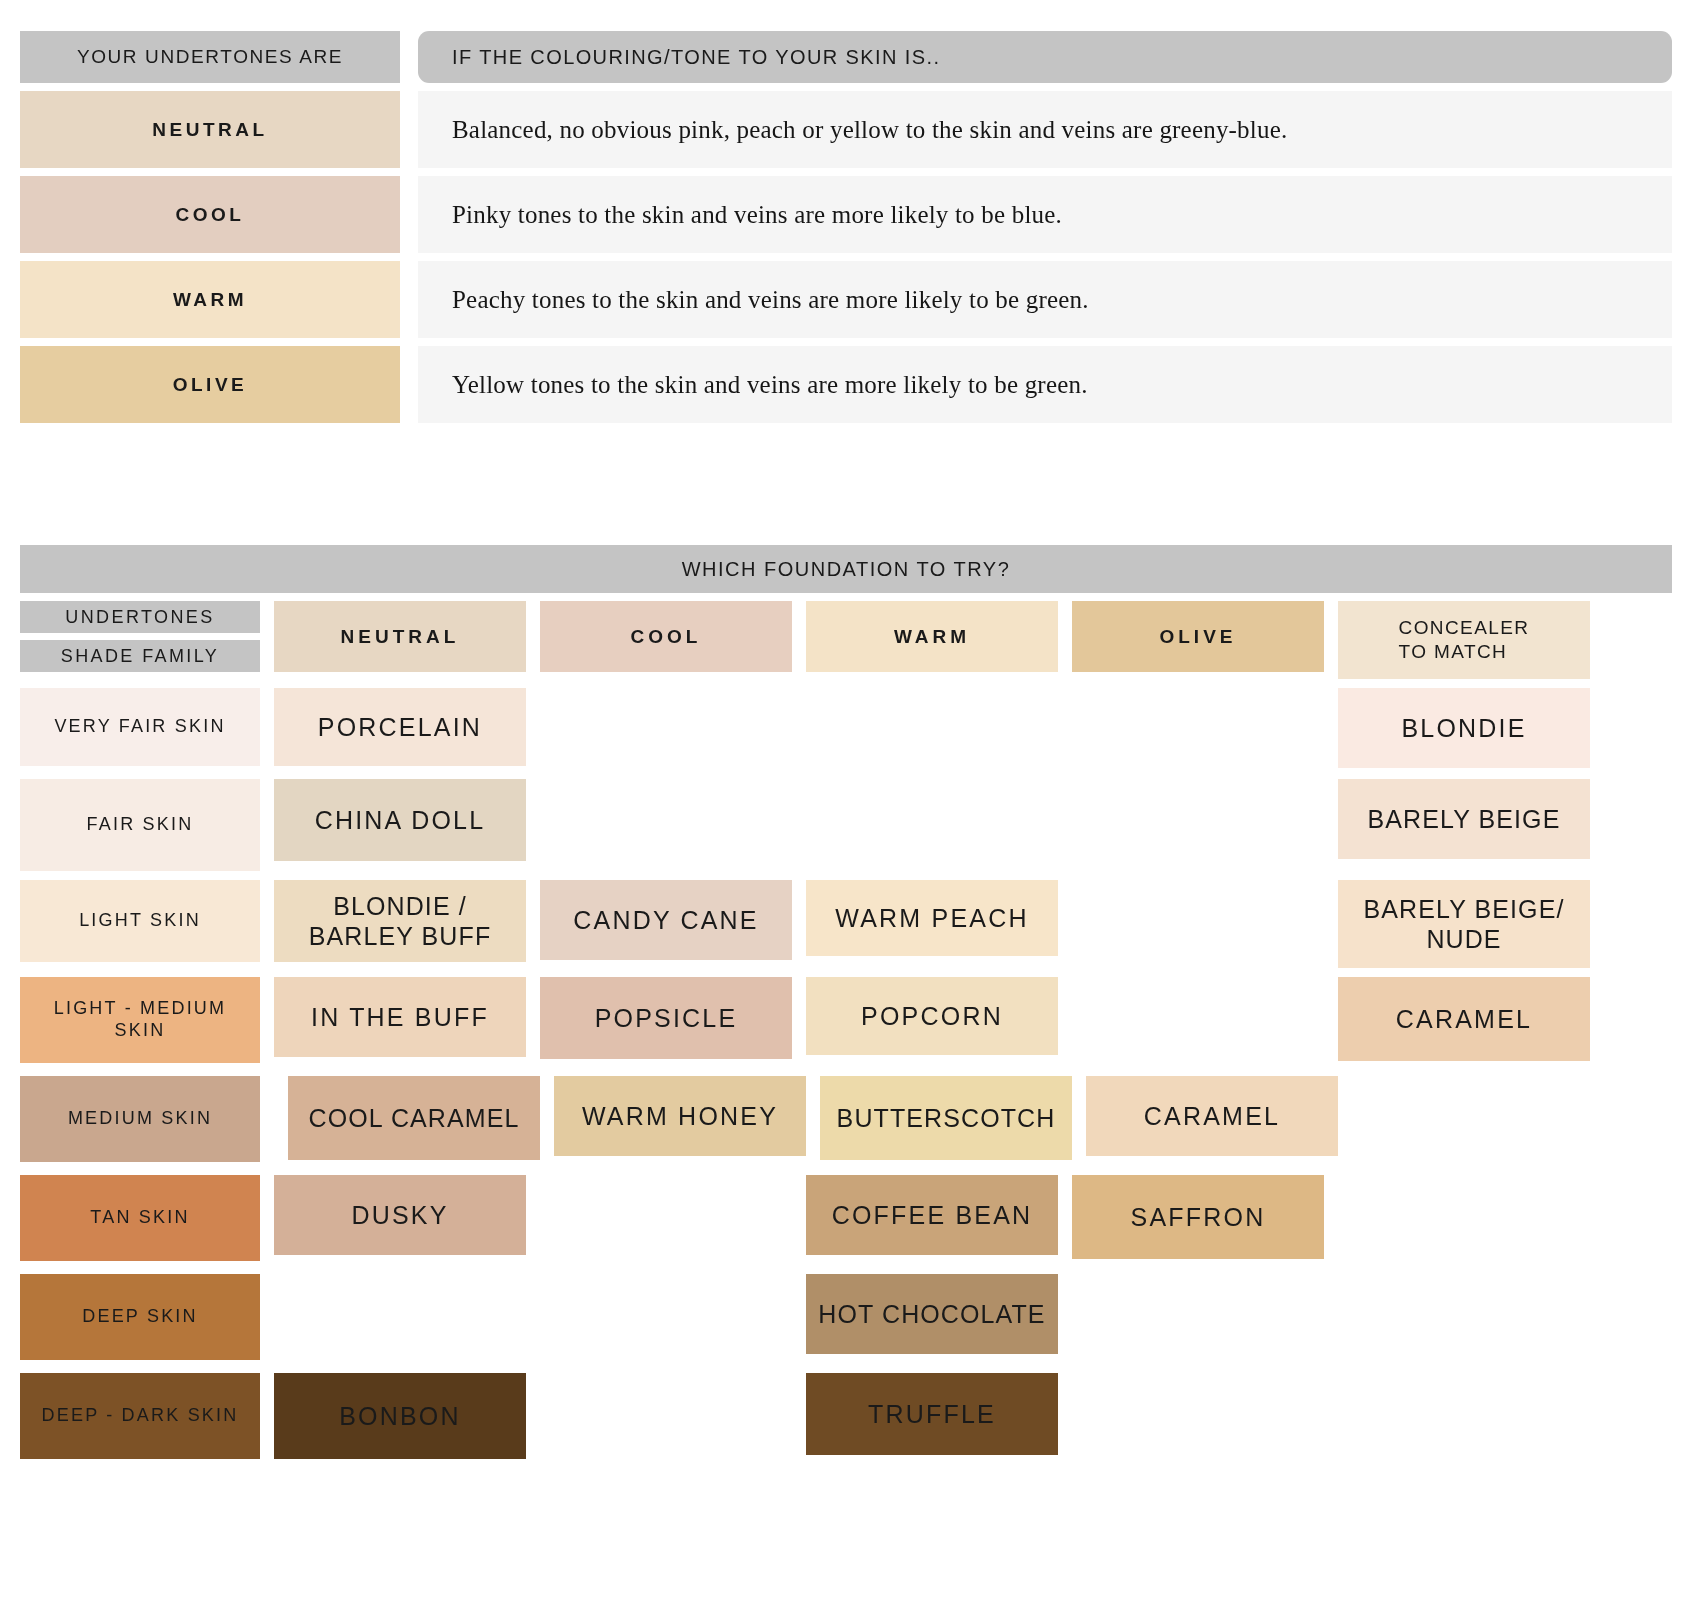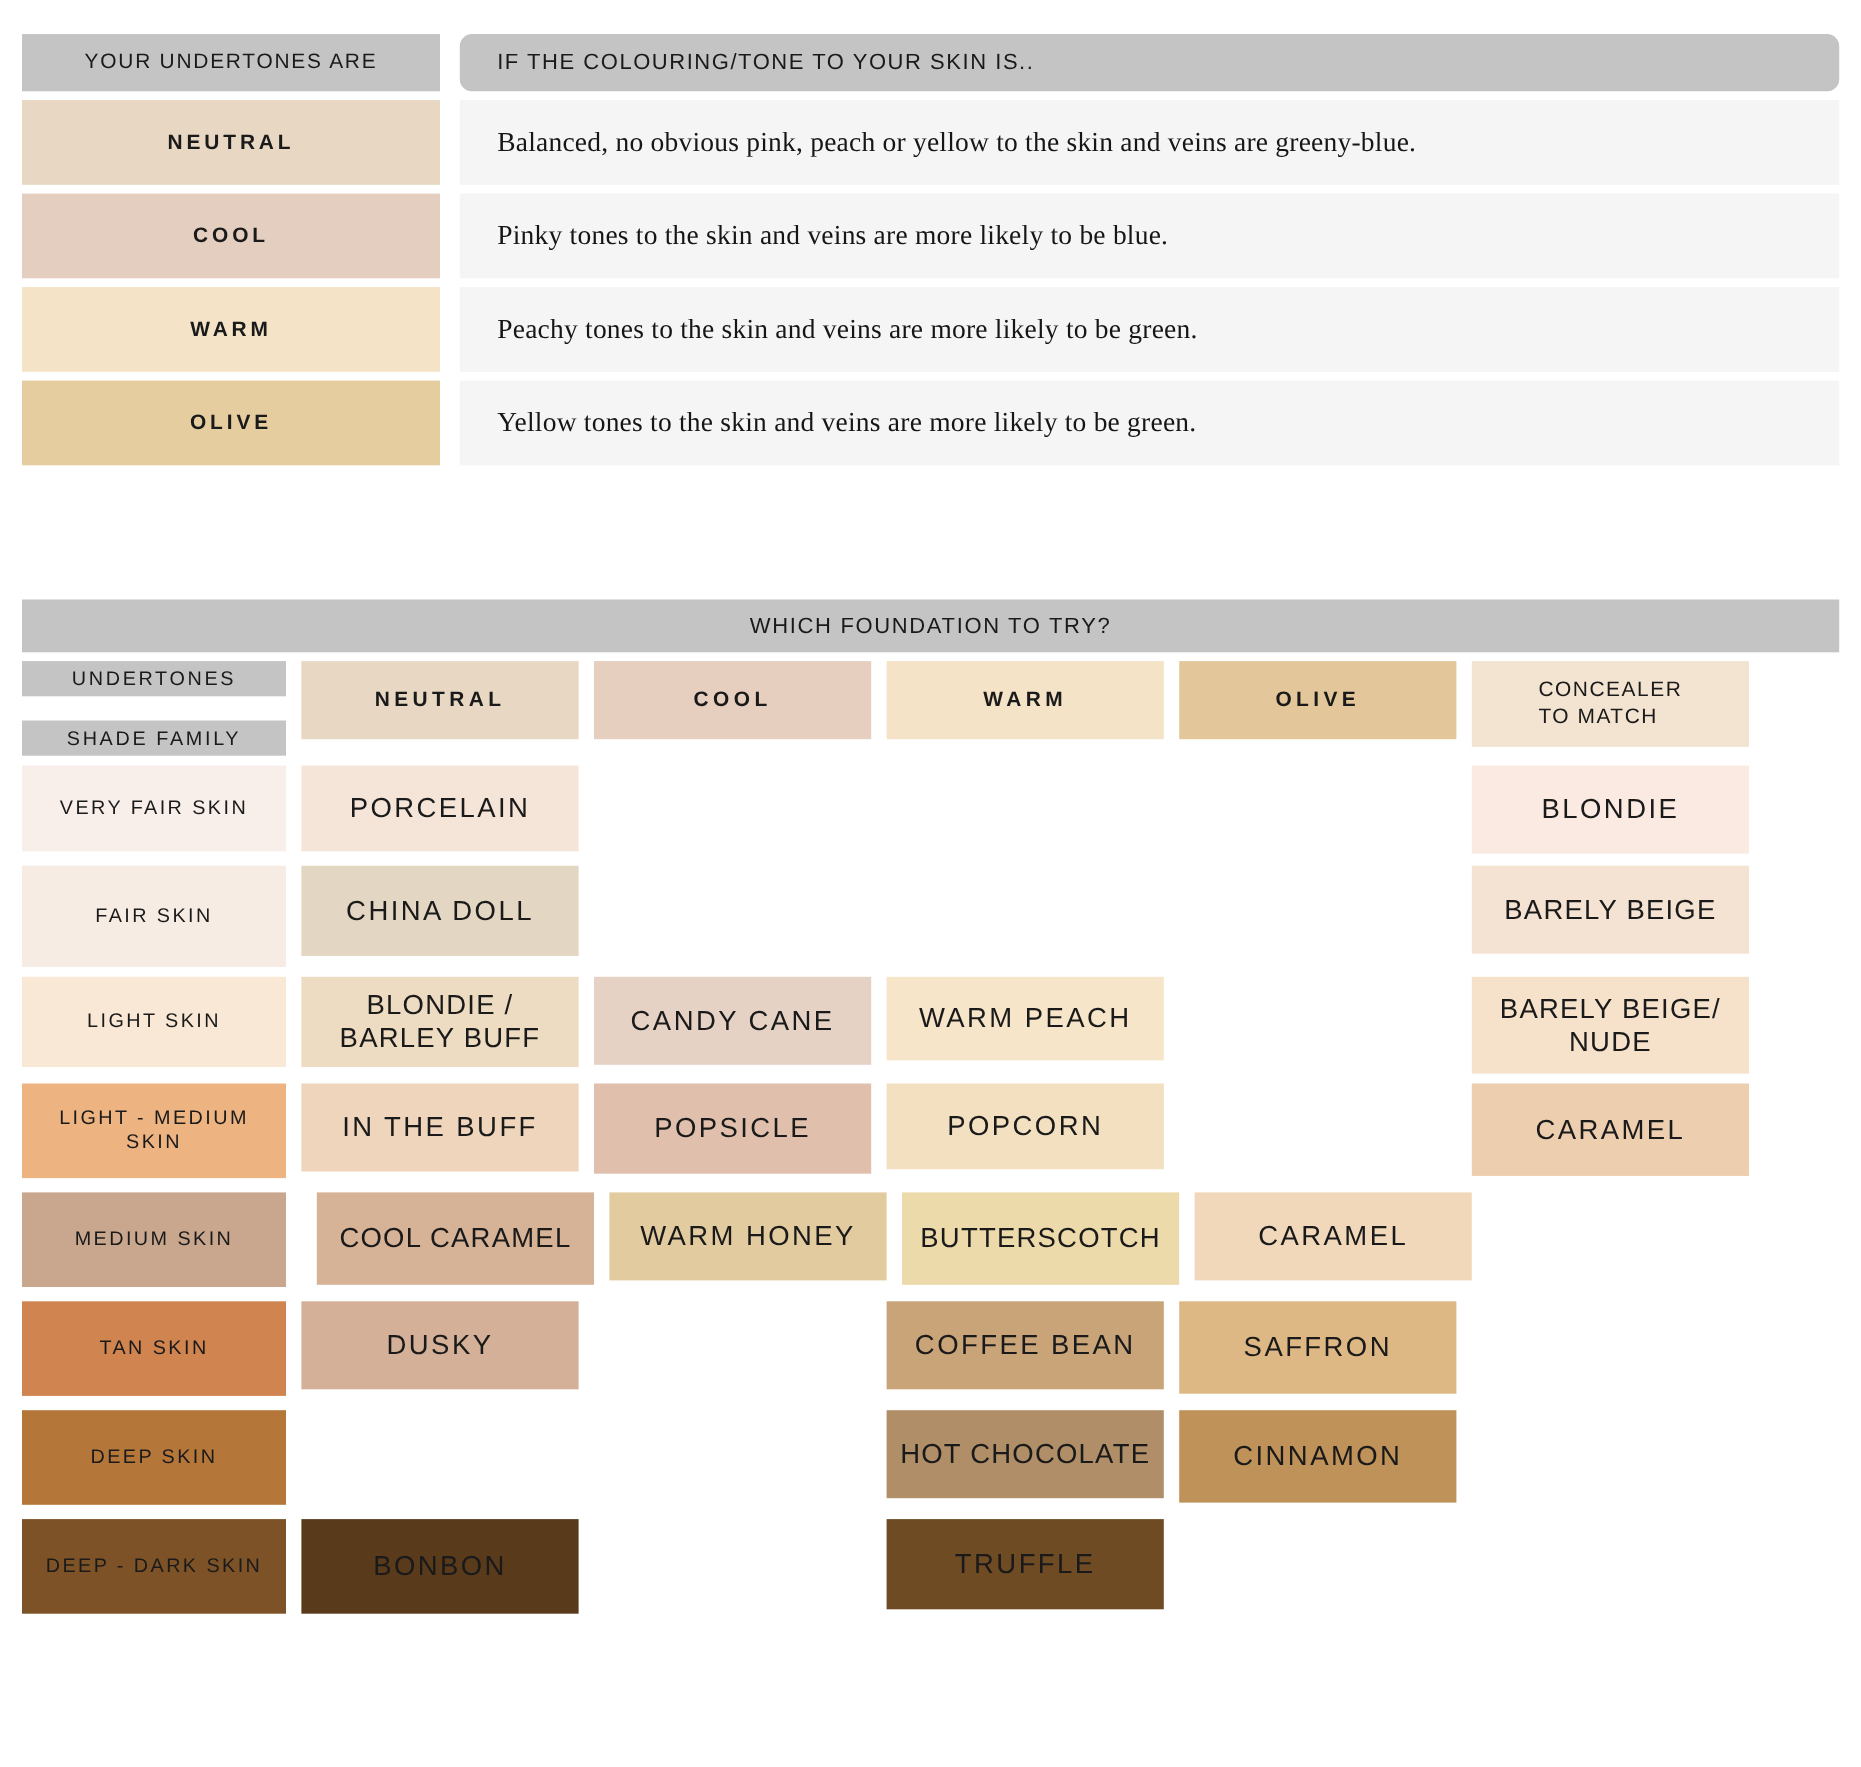--- a/index.html
+++ b/index.html
@@ -59,21 +59,21 @@
   
   .c0{flex:0 0 240px;}
   .c1{flex:0 0 252px;}
   .c2{flex:0 0 252px;}
   .c3{flex:0 0 252px;}
   .c4{flex:0 0 252px;}
   .c5{flex:0 0 252px;}
   .gap{flex:0 0 14px;}
 
   
-  .hdr-stack{display:flex;flex-direction:column;gap:22px;}
+  .hdr-stack{display:flex;flex-direction:column;gap:7px;}
   .hdr-mini{
     background:#c4c4c4;height:32px;width:240px;
     display:flex;align-items:center;justify-content:center;
     font-size:18px;letter-spacing:2.4px;
   }
   .hdr-tone{
     height:71px;
     display:flex;align-items:center;justify-content:center;
     font-size:19px;letter-spacing:4px;font-weight:700;
   }
@@ -312,23 +312,20 @@
         </div>
         <div class="gap"></div>
         <div class="cellwrap c2">
           <div class="cell empty" style="height: 1px;"></div>
         </div>
         <div class="gap"></div>
         <div class="cellwrap c3">
           <div class="cell shade tight" style="background: rgb(176, 143, 104); height: 80px; width: 100%;">HOT CHOCOLATE</div>
         </div>
         <div class="gap"></div>
-        <div class="cellwrap c4">
-          <div class="cell shade" style="background: rgb(191, 146, 89); height: 84px; width: 100%;">CINNAMON</div>
-        </div>
         <div class="gap"></div>
         <div class="cellwrap c5">
           <div class="cell empty" style="height: 1px;"></div>
         </div>
       </div>
       <div class="grow" style="margin-bottom: 9px; min-height: 90px;">
         <div class="cellwrap c0">
           <div class="cell rowlabel" style="background: rgb(125, 82, 38); height: 86px; width: 100%;">DEEP - DARK SKIN</div>
         </div>
         <div class="gap"></div>

